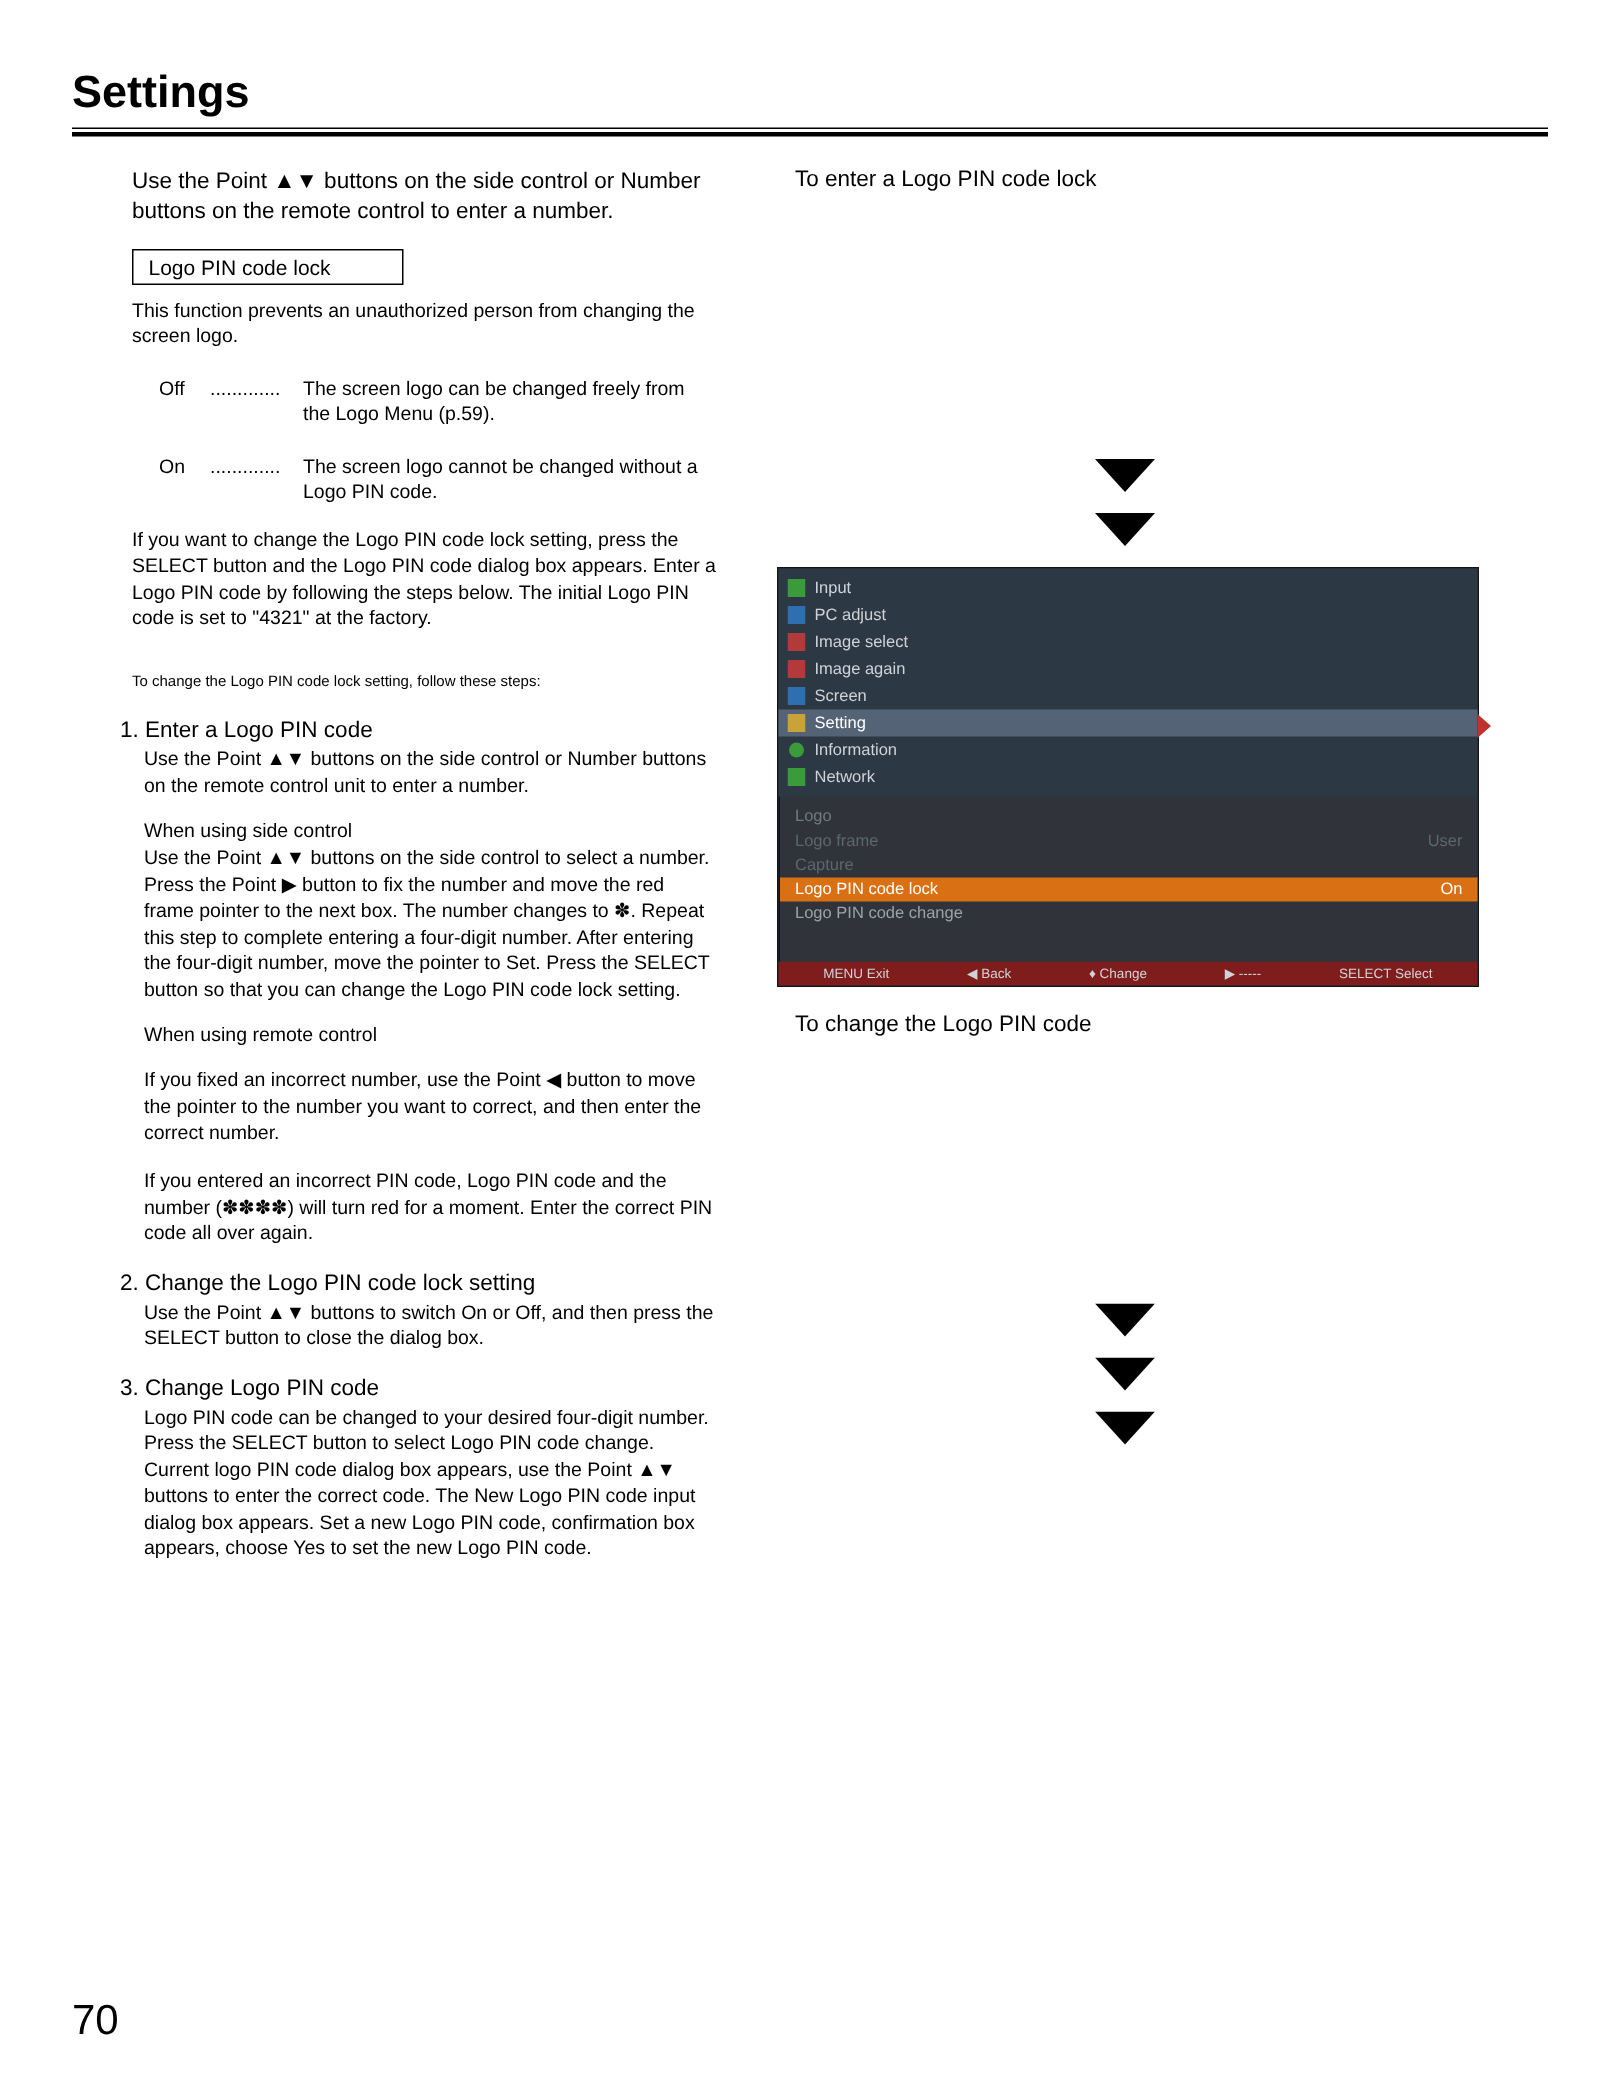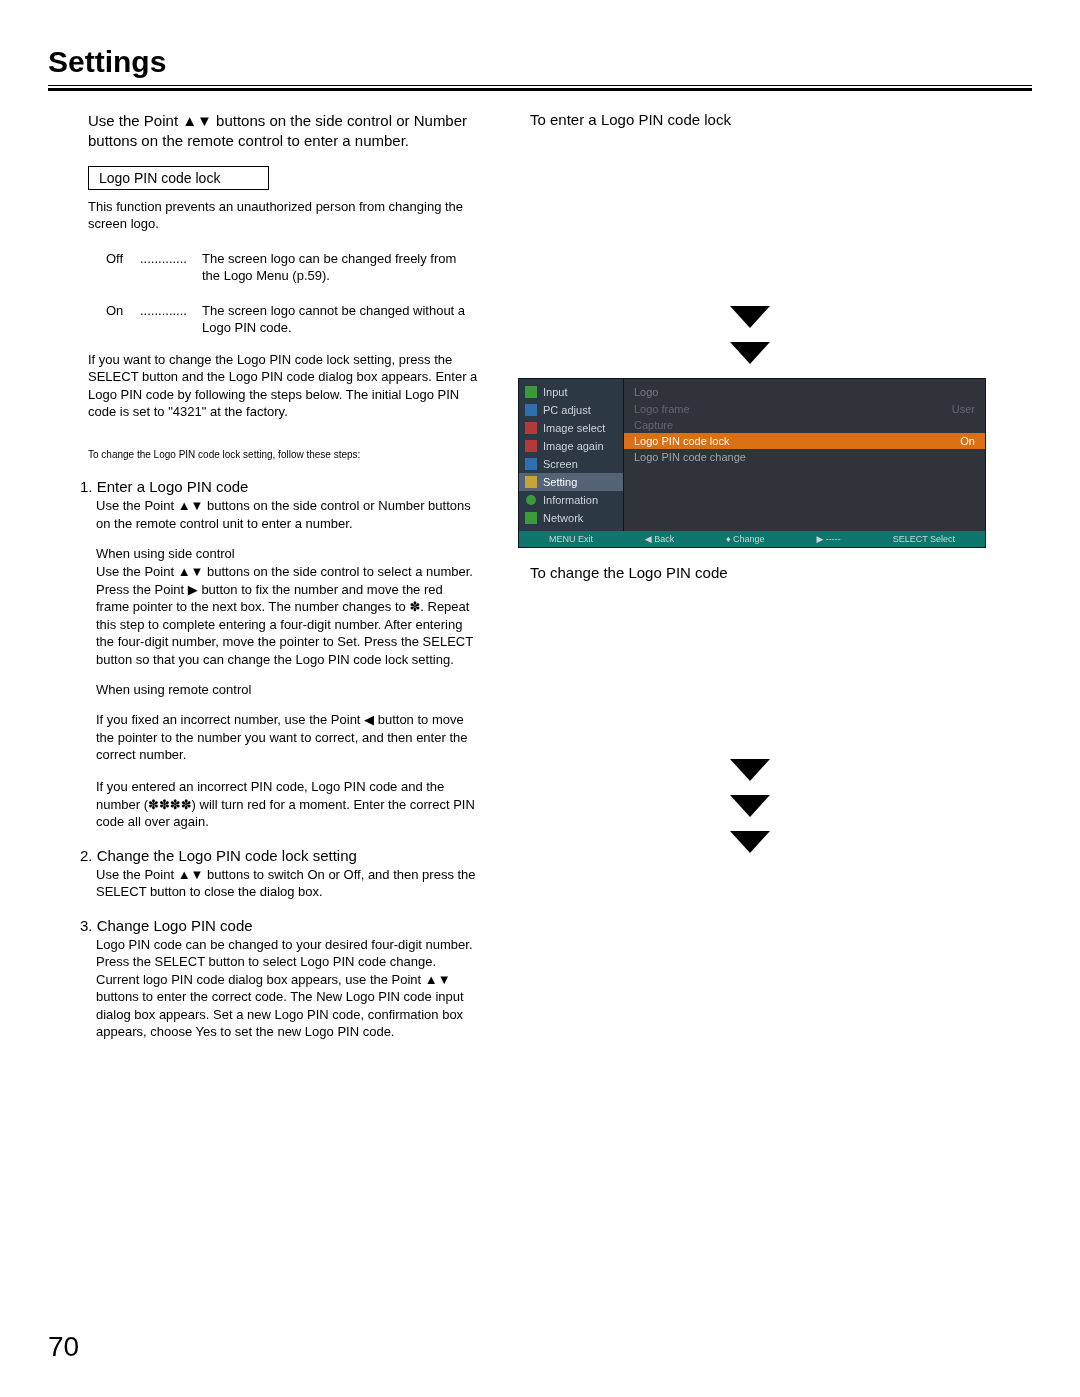--- a/index.html
+++ b/index.html
@@ -113,21 +113,21 @@
   }
   .down-arrow svg { display:block; }
   .menu-shot {
     width: 468px;
     font-size: 11px;
     color: #cfd3d8;
     background: #2c3843;
     border: 1px solid #0e1419;
     margin: 8px 0 16px -12px;
   }
-  .menu-cols { display: flex; }
+  .menu-cols { display: flex; flex-direction: column; }
   .menu-left {
     flex: 0 0 104px;
     background: #2c3843;
     padding: 4px 0;
   }
   .menu-right-pane {
     flex: 1;
     background: #30343a;
     border-left: 1px solid #0e1419;
     padding: 4px 0 24px 0;
@@ -166,21 +166,21 @@
     padding: 2px 10px 2px 10px;
     color: #9aa3ad;
   }
   .r-item.dim { color: #5c6670; }
   .r-item.hot {
     background: #d97014;
     color: #fff;
   }
   .menu-footer {
     display:flex; justify-content: space-around;
-    background:#0f766e;
+    background:#7f1d1d;
     color:#cfd3d8;
     font-size: 9px;
     padding: 3px 4px;
   }
   .menu-footer span { white-space: nowrap; }
   .page-num {
     position: absolute;
     bottom: 34px;
     left: 48px;
     font-size: 28px;

